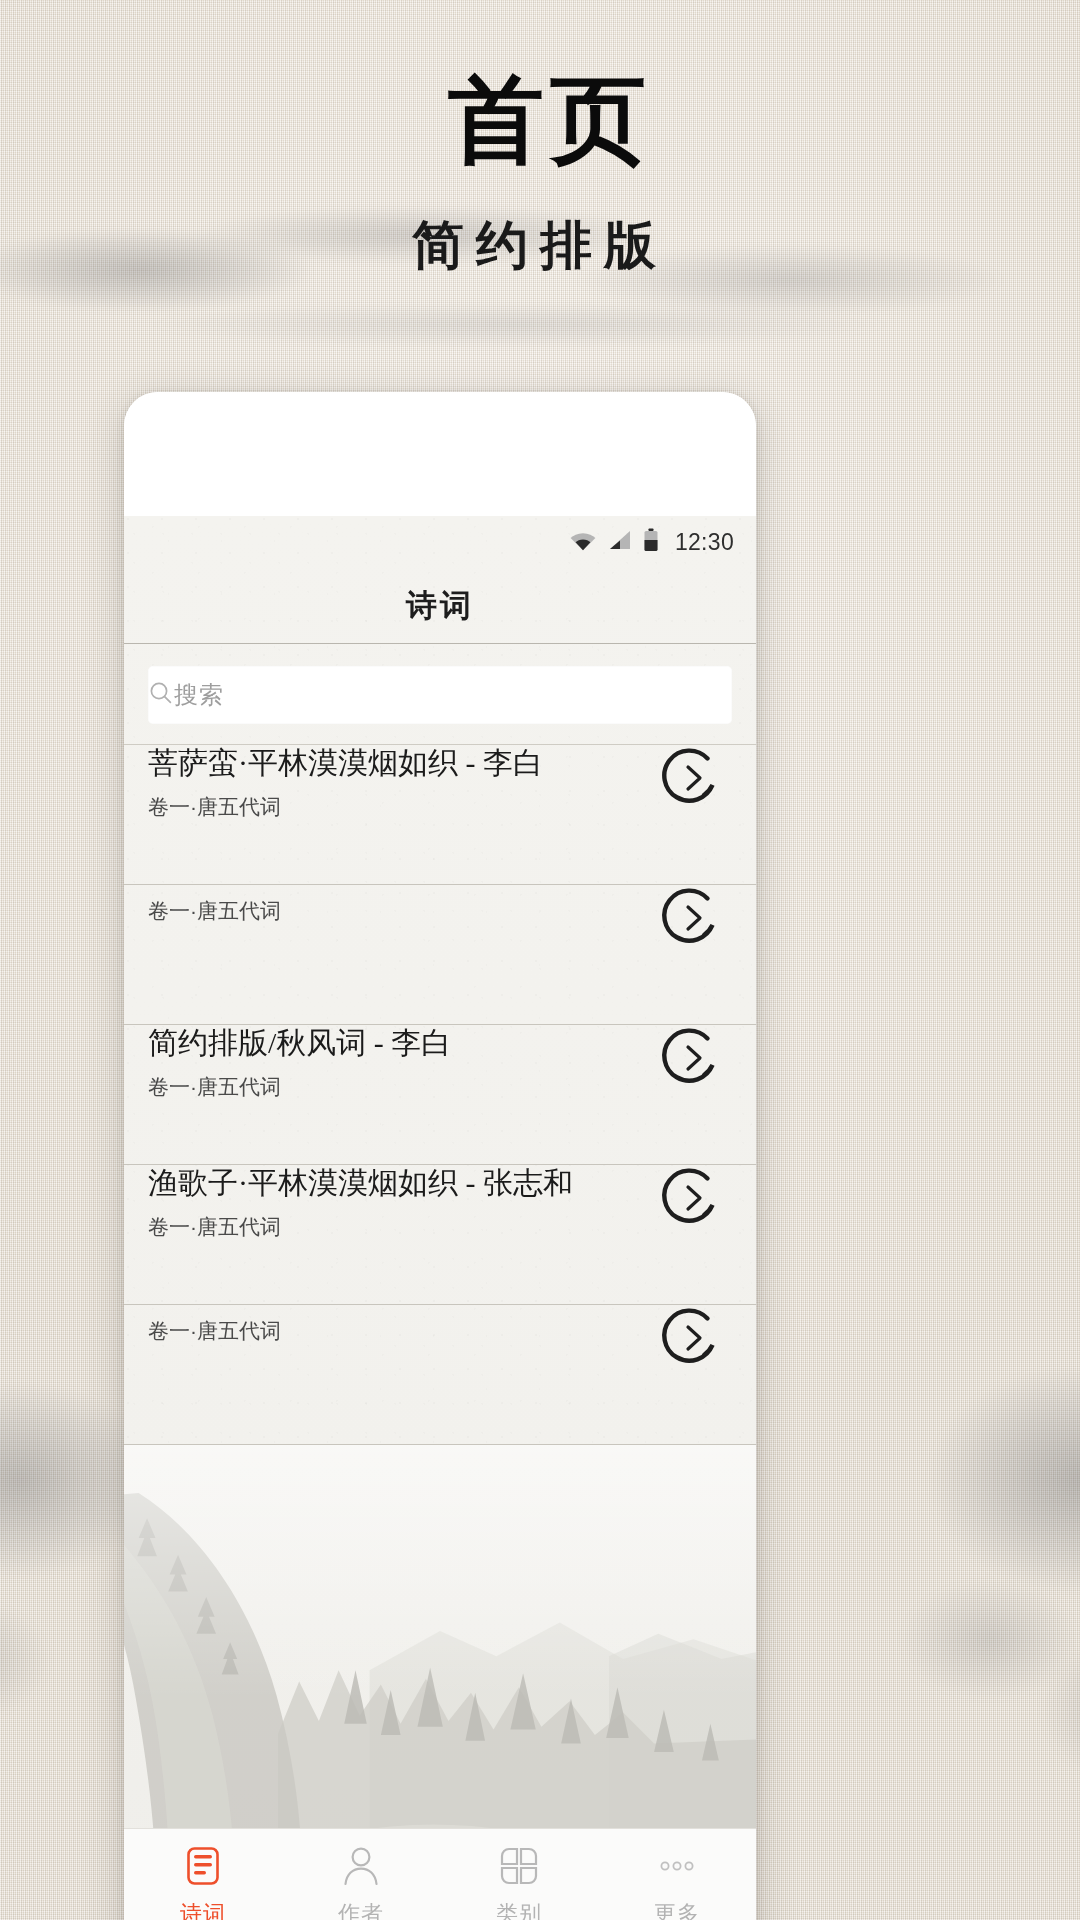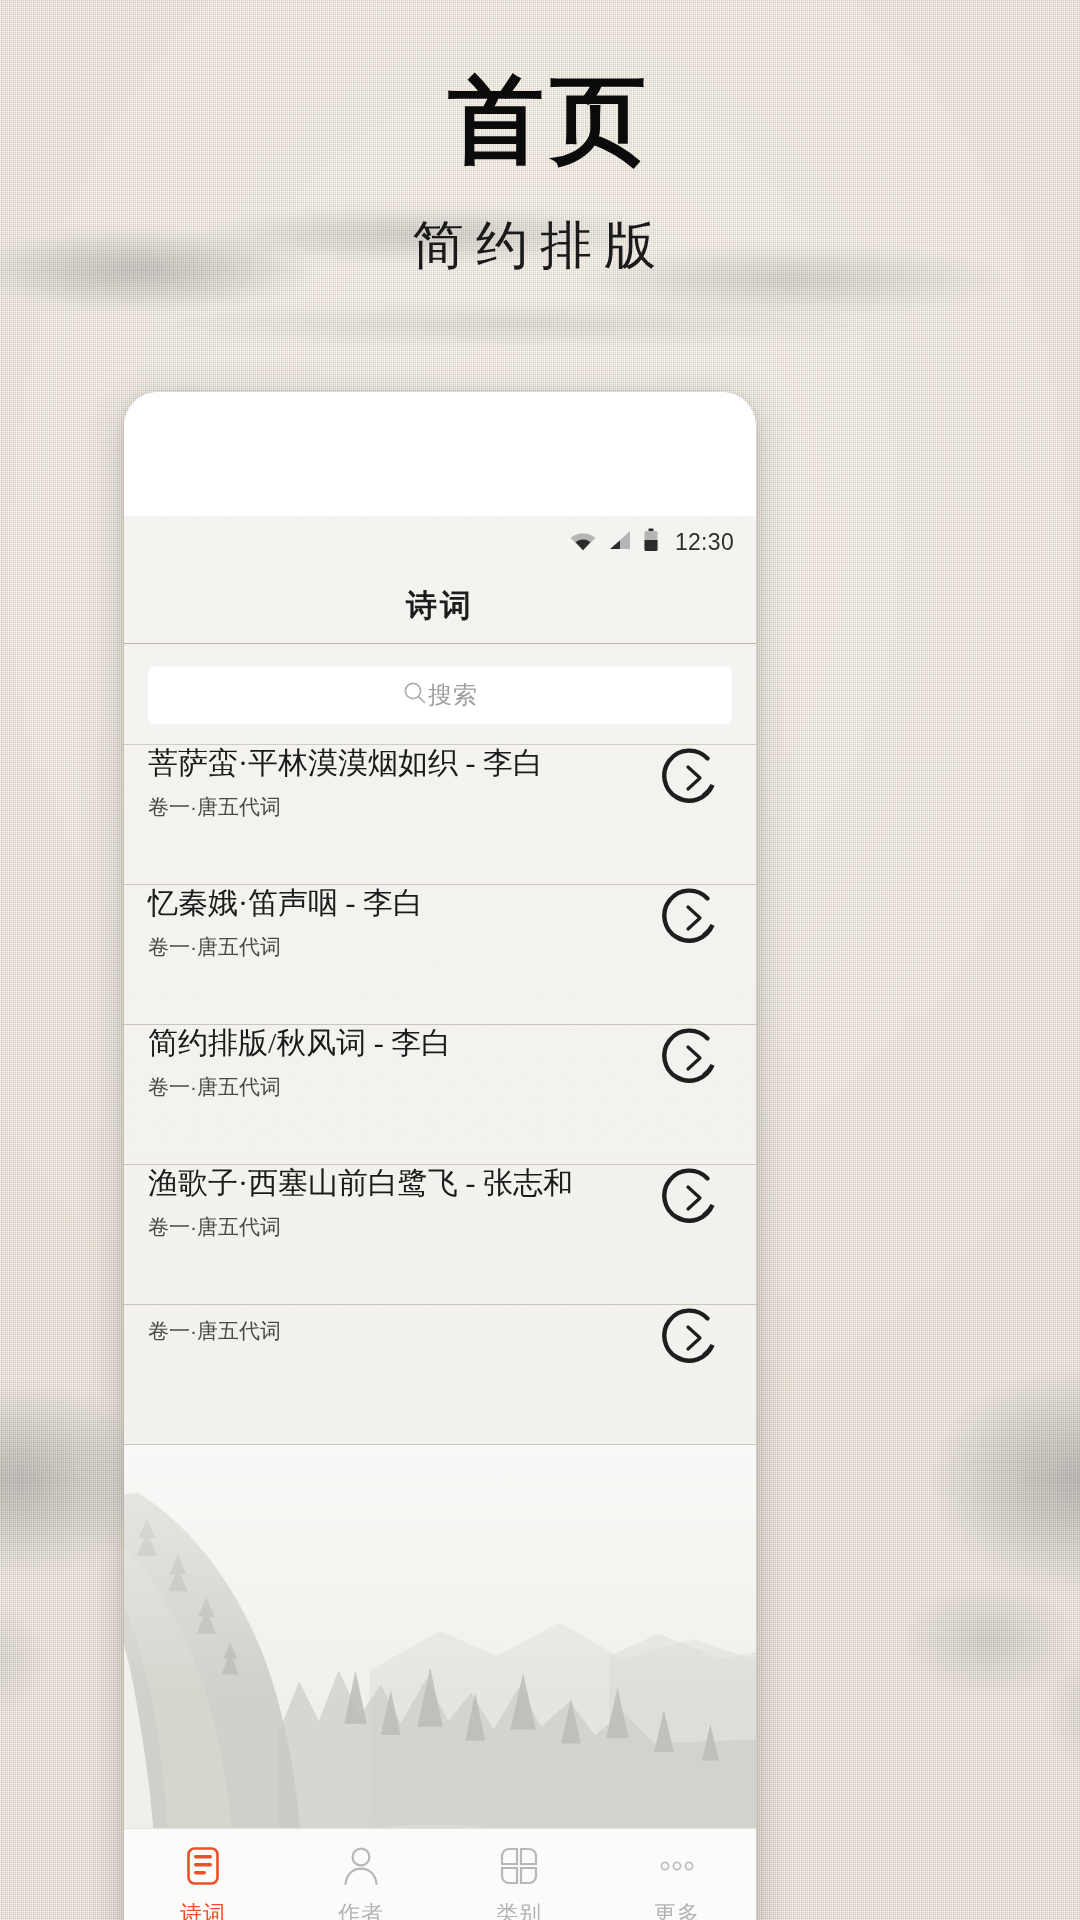--- a/index.html
+++ b/index.html
@@ -78,21 +78,21 @@
     font-size: 96px;
     line-height: 1;
     color: #0b0b0b;
     letter-spacing: 6px;
     margin-top: 72px;
     padding-left: 20px;
   }
 
   #hero-subtitle {
     font-family: "Liberation Serif", "DejaVu Serif", serif;
-    font-weight: 400;
+    font-weight: 700;
     font-size: 52px;
     line-height: 1;
     color: #1a1a1a;
     letter-spacing: 12px;
     margin-top: 52px;
   }
 
   
   #phone {
     position: absolute;
@@ -171,21 +171,21 @@
     padding: 22px 24px 20px 24px;
     border-bottom: 1px solid #cfccc4;
   }
 
   #search-box {
     height: 58px;
     background: #ffffff;
     border-radius: 5px;
     display: flex;
     align-items: center;
-    justify-content: center;
+    justify-content: flex-start;
     box-shadow: inset 0 0 0 1px rgba(0,0,0,0.015);
   }
 
   #search-placeholder {
     font-family: "Liberation Sans", "DejaVu Sans", sans-serif;
     font-size: 24px;
     color: #9e9e9e;
     letter-spacing: 1px;
   }
 
@@ -341,21 +341,20 @@
         <div class="chevron-btn">
           <svg width="66" height="66" viewBox="0 0 66 66">
             <path d="M47.5 13.5 A25 25 0 1 0 52.5 40 A25 25 0 0 1 44 50" fill="none" stroke="#1e1e1e" stroke-width="4.4" stroke-linecap="round"></path>
             <polyline points="28,22 40,33 28,44" fill="none" stroke="#1e1e1e" stroke-width="3.2" stroke-linecap="round" stroke-linejoin="round"></polyline>
           </svg>
         </div>
       </div>
 
       <div class="poem-row">
         <div class="poem-text">
-          <div class="poem-title">忆秦娥·笛声咽 - 李白</div>
           <div class="poem-sub">卷一·唐五代词</div>
         </div>
         <div class="chevron-btn">
           <svg width="66" height="66" viewBox="0 0 66 66">
             <path d="M47.5 13.5 A25 25 0 1 0 52.5 40 A25 25 0 0 1 44 50" fill="none" stroke="#1e1e1e" stroke-width="4.4" stroke-linecap="round"></path>
             <polyline points="28,22 40,33 28,44" fill="none" stroke="#1e1e1e" stroke-width="3.2" stroke-linecap="round" stroke-linejoin="round"></polyline>
           </svg>
         </div>
       </div>
 
@@ -367,21 +366,21 @@
         <div class="chevron-btn">
           <svg width="66" height="66" viewBox="0 0 66 66">
             <path d="M47.5 13.5 A25 25 0 1 0 52.5 40 A25 25 0 0 1 44 50" fill="none" stroke="#1e1e1e" stroke-width="4.4" stroke-linecap="round"></path>
             <polyline points="28,22 40,33 28,44" fill="none" stroke="#1e1e1e" stroke-width="3.2" stroke-linecap="round" stroke-linejoin="round"></polyline>
           </svg>
         </div>
       </div>
 
       <div class="poem-row">
         <div class="poem-text">
-          <div class="poem-title">渔歌子·西塞山前白鹭飞 - 张志和</div>
+          <div class="poem-title">渔歌子·平林漠漠烟如织 - 张志和</div>
           <div class="poem-sub">卷一·唐五代词</div>
         </div>
         <div class="chevron-btn">
           <svg width="66" height="66" viewBox="0 0 66 66">
             <path d="M47.5 13.5 A25 25 0 1 0 52.5 40 A25 25 0 0 1 44 50" fill="none" stroke="#1e1e1e" stroke-width="4.4" stroke-linecap="round"></path>
             <polyline points="28,22 40,33 28,44" fill="none" stroke="#1e1e1e" stroke-width="3.2" stroke-linecap="round" stroke-linejoin="round"></polyline>
           </svg>
         </div>
       </div>
 

